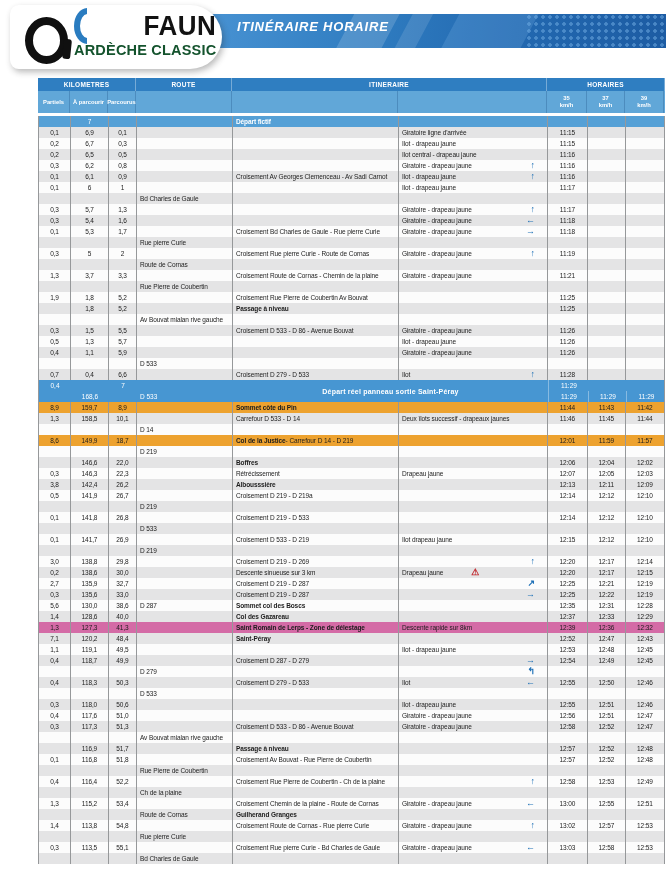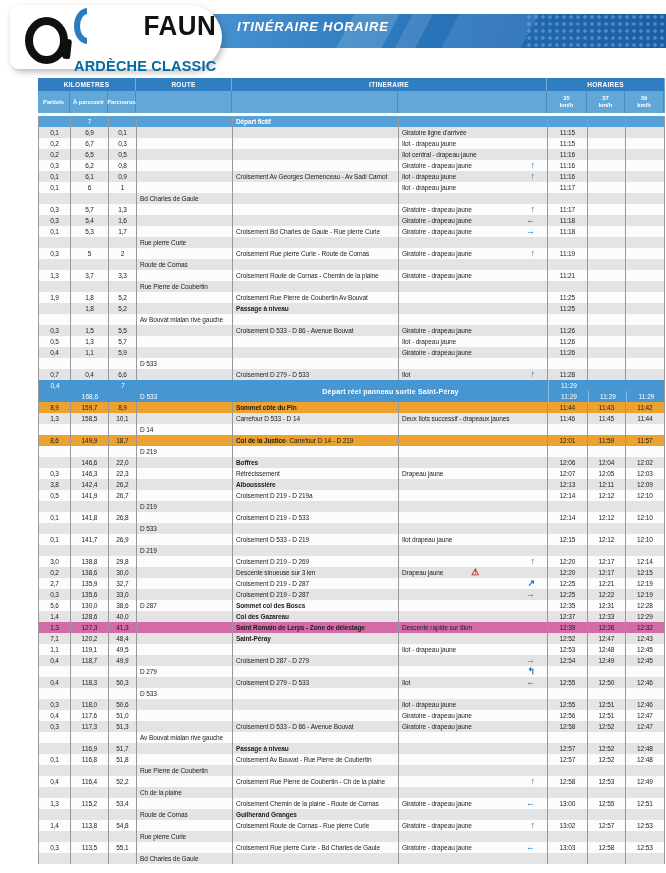--- a/index.html
+++ b/index.html
@@ -25,21 +25,21 @@
   .bubble{position:absolute;left:10px;top:5px;width:212px;height:64px;background:#fff;z-index:3;
           border-radius:10px 36px 36px 10px;box-shadow:2px 3px 6px rgba(40,40,40,0.32);}
   .brand-mark{position:absolute;left:15px;top:11px;width:46px;height:44px;}
   .mark-ring{position:absolute;left:0;top:1px;width:27px;height:31px;border:8px solid #101010;border-radius:50%;}
   .mark-tail{position:absolute;right:0;bottom:1px;width:8px;height:20px;background:#101010;border-radius:3px;transform:rotate(6deg);}
   .brand-text{position:absolute;left:64px;top:7px;}
   .brand-line1{display:flex;align-items:center;height:28px;justify-content:space-between;}
   .crescent{display:inline-block;width:15px;height:24px;border:6px solid #2a7cc0;border-radius:50%;
             clip-path:inset(-2px 52% -2px -2px);margin-right:2px;}
   .brand-name{font-size:26px;font-weight:900;color:#121212;letter-spacing:0.5px;transform:scaleY(1.05);line-height:1;}
-  .brand-sub{font-size:14.5px;font-weight:800;color:#0369a1;letter-spacing:0.2px;margin-top:18px;white-space:nowrap;}
+  .brand-sub{font-size:14.5px;font-weight:800;color:#14532d;letter-spacing:0.2px;margin-top:2px;white-space:nowrap;}
 
   
   .tablewrap{position:absolute;left:38px;top:78px;width:627px;}
   .ghead{display:grid;grid-template-columns:98px 96px 315px 118px;height:13px;background:#2f7ec1;}
   .ghead .gc{display:flex;align-items:center;justify-content:center;color:#fff;font-size:6.5px;font-weight:bold;
              letter-spacing:0.3px;border-right:1px solid rgba(255,255,255,0.35);}
   .subhead{display:grid;grid-template-columns:32px 38px 28px 96px 166px 149px 40px 38px 39px;height:22px;background:#61a7d8;}
   .subhead .sc{display:flex;flex-direction:column;align-items:center;justify-content:center;color:#fff;
                font-size:5.8px;font-weight:bold;border-right:1px solid rgba(30,80,130,0.30);line-height:1.15;text-align:center;}
   .gap{height:3px;background:#ffffff;}

